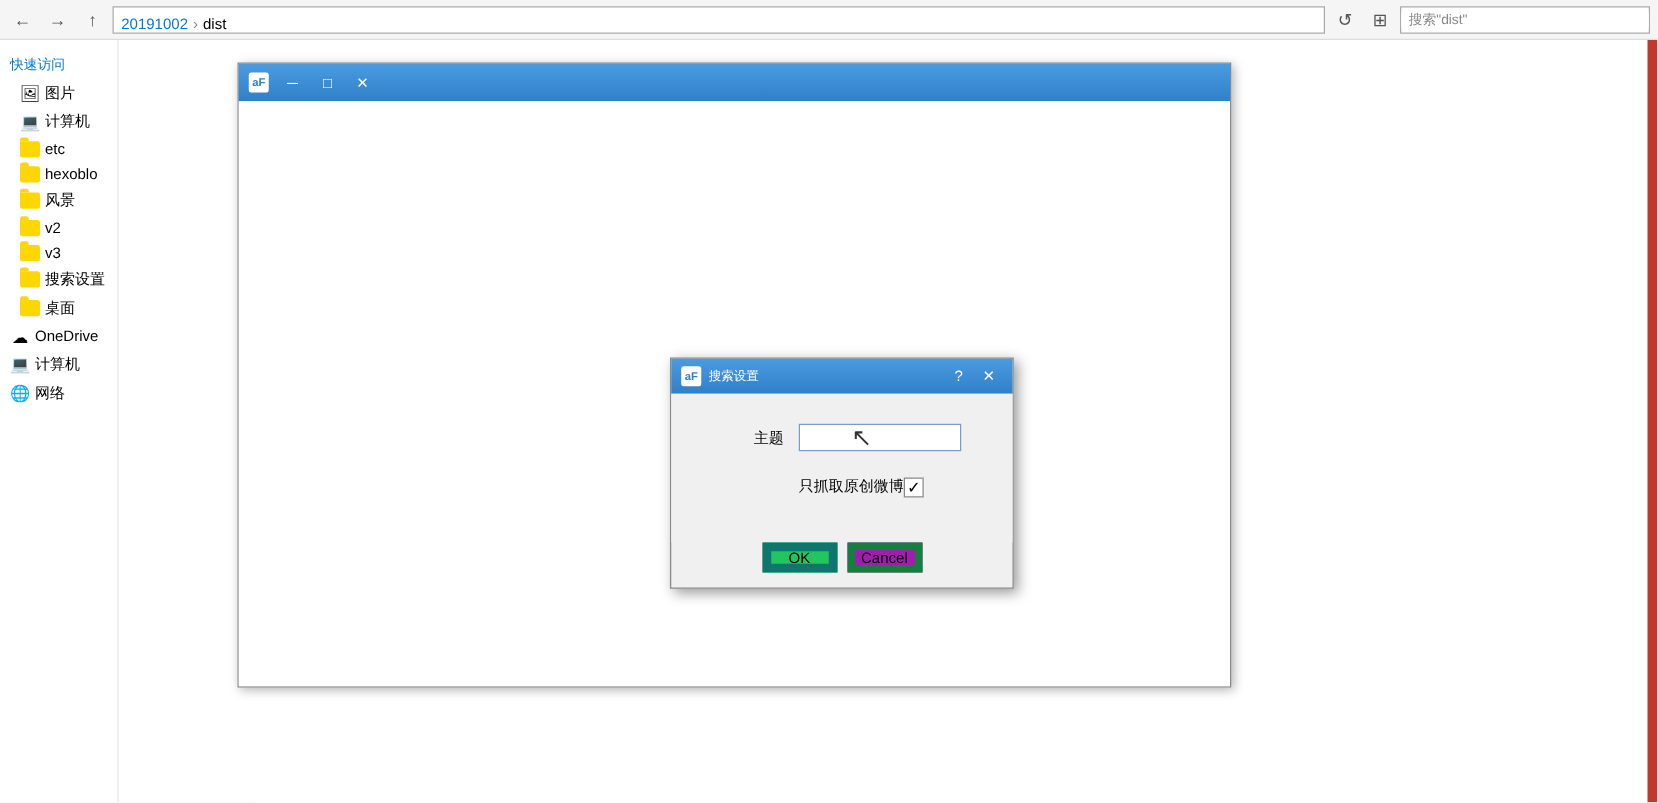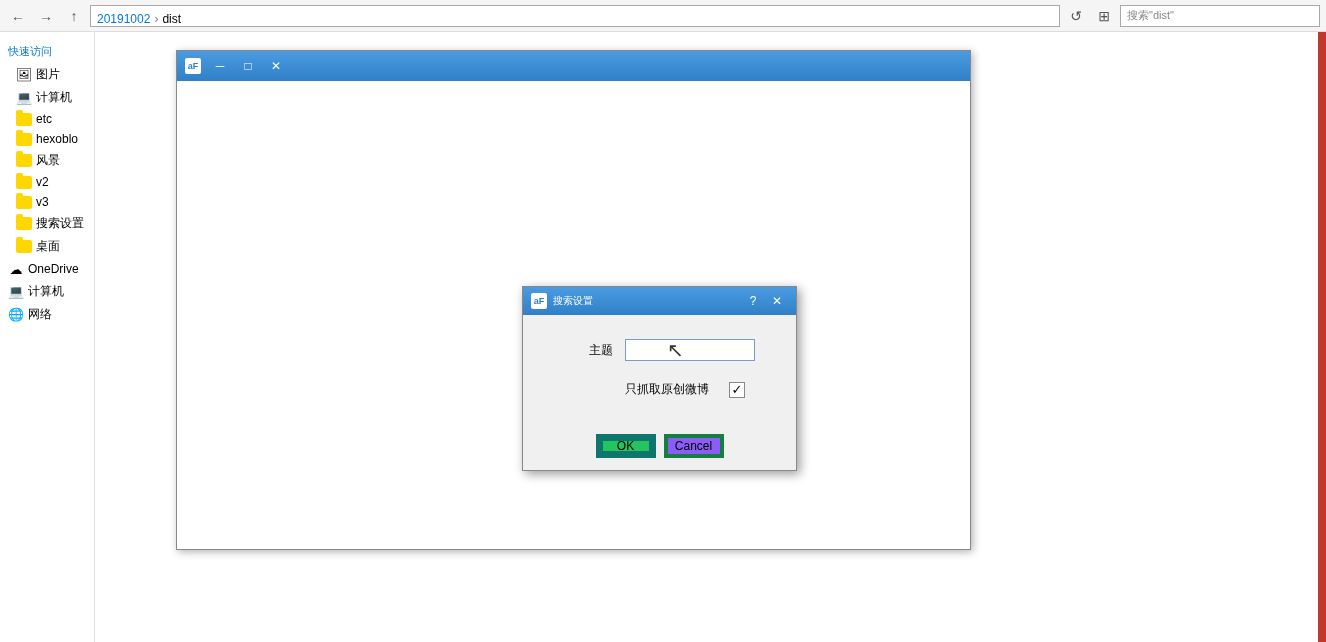--- a/index.html
+++ b/index.html
@@ -34,21 +34,21 @@
       align-items: center;
       justify-content: center;
       color: #555;
       font-size: 14px;
     }
 
     
     .app-window {
       position: absolute;
       top: 18px;
-      left: 81px;
+      left: 95px;
       width: 795px;
       height: 500px;
       background: #f0f0f0;
       border: 1px solid #888;
       box-shadow: 2px 2px 8px rgba(0,0,0,0.3);
       display: flex;
       flex-direction: column;
     }
 
     .app-titlebar {
@@ -281,21 +281,21 @@
       border: 1px solid #7a9ccc;
       background: #fff;
       padding: 0 4px;
       font-size: 12px;
       outline: none;
     }
 
     .checkbox-row {
       display: flex;
       align-items: center;
-      gap: 20px;
+      gap: 0;
     }
 
     .checkbox-label {
       font-size: 12px;
     }
 
     .checkbox {
       width: 16px;
       height: 16px;
       border: 1px solid #888;
@@ -315,22 +315,22 @@
     .dialog-footer {
       display: flex;
       justify-content: center;
       gap: 8px;
       padding-bottom: 12px;
     }
 
     .dialog-action-btn {
       width: 60px;
       height: 24px;
-      background: #8b5cf6;
-      border: 4px solid #15803d;
+      background: #a21caf;
+      border: 6px solid #15803d;
       cursor: pointer;
       font-size: 12px;
       display: flex;
       align-items: center;
       justify-content: center;
     }
     .dialog-action-btn.default {
       border: 7px solid #0f766e;
       background: #22c55e;
     }

